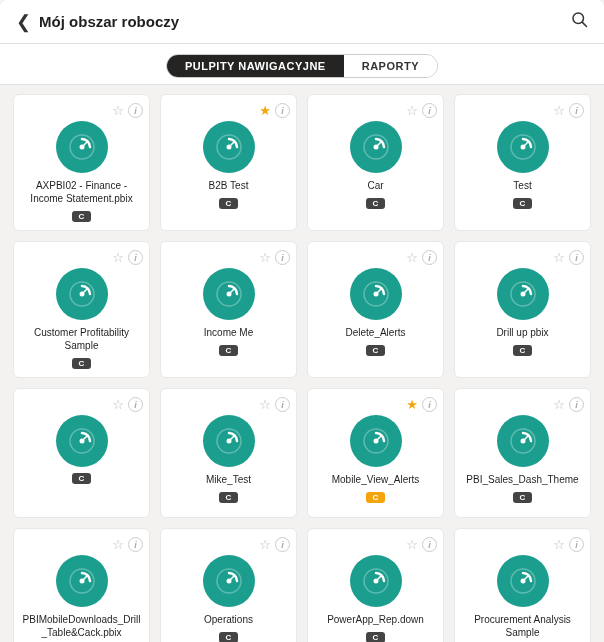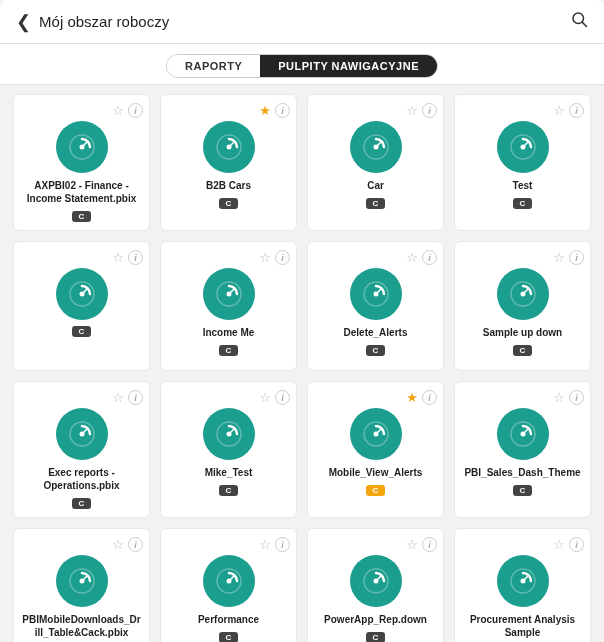--- a/index.html
+++ b/index.html
@@ -34,21 +34,21 @@
       align-items: center;
       gap: 8px;
     }
     .back-icon {
       font-size: 18px;
       color: #333;
       cursor: pointer;
     }
     .header-title {
       font-size: 15px;
-      font-weight: 400;
+      font-weight: 700;
       color: #201f1e;
     }
     .search-icon {
       font-size: 18px;
       color: #333;
       cursor: pointer;
     }
     
     .tabs-container {
       display: flex;
@@ -151,21 +151,20 @@
       height: 28px;
     }
     .card-label {
       font-size: 10px;
       color: #201f1e;
       text-align: center;
       margin-bottom: 6px;
       line-height: 1.3;
       word-break: break-word;
       max-width: 100%;
-      font-weight: bold;
     }
     .badge {
       background: #444;
       color: #fff;
       font-size: 8px;
       font-weight: 700;
       padding: 1px 6px;
       border-radius: 3px;
       margin-top: auto;
       letter-spacing: 0.3px;
@@ -192,22 +191,22 @@
     <span class="search-icon">
       <svg width="18" height="18" viewBox="0 0 24 24" fill="none" stroke="#333" stroke-width="2" stroke-linecap="round" stroke-linejoin="round">
         <circle cx="11" cy="11" r="7"></circle>
         <line x1="16.5" y1="16.5" x2="22" y2="22"></line>
       </svg>
     </span>
   </div>
 
   <div class="tabs-container">
     <div class="tab-group">
+      <div class="tab tab-active">PULPITY NAWIGACYJNE</div>
       <div class="tab tab-inactive">RAPORTY</div>
-      <div class="tab tab-active">PULPITY NAWIGACYJNE</div>
     </div>
   </div>
 
   <div class="grid-container" id="cards-grid">
   <div class="card">
         <div class="card-icons-row">
           <span class="star-icon">☆</span>
           <span class="info-icon">i</span>
         </div>
         <div class="report-icon-circle">
@@ -229,21 +228,21 @@
           <span class="info-icon">i</span>
         </div>
         <div class="report-icon-circle">
           <svg viewBox="0 0 28 28" fill="none" xmlns="http://www.w3.org/2000/svg">
     <circle cx="14" cy="14" r="12" stroke="rgba(255,255,255,0.3)" stroke-width="1.5"></circle>
     <path d="M14 6 A8 8 0 0 1 22 14" stroke="white" stroke-width="2.5" stroke-linecap="round" fill="none"></path>
     <circle cx="14" cy="14" r="2.5" fill="white"></circle>
     <line x1="14" y1="14" x2="19" y2="9" stroke="white" stroke-width="1.5" stroke-linecap="round"></line>
   </svg>
         </div>
-        <div class="card-label">B2B Cars</div>
+        <div class="card-label">B2B Test</div>
         <div class="badges-row">
           <span class="badge">C</span>
         </div>
       </div>
       <div class="card">
         <div class="card-icons-row">
           <span class="star-icon">☆</span>
           <span class="info-icon">i</span>
         </div>
         <div class="report-icon-circle">
@@ -283,20 +282,21 @@
           <span class="info-icon">i</span>
         </div>
         <div class="report-icon-circle">
           <svg viewBox="0 0 28 28" fill="none" xmlns="http://www.w3.org/2000/svg">
     <circle cx="14" cy="14" r="12" stroke="rgba(255,255,255,0.3)" stroke-width="1.5"></circle>
     <path d="M14 6 A8 8 0 0 1 22 14" stroke="white" stroke-width="2.5" stroke-linecap="round" fill="none"></path>
     <circle cx="14" cy="14" r="2.5" fill="white"></circle>
     <line x1="14" y1="14" x2="19" y2="9" stroke="white" stroke-width="1.5" stroke-linecap="round"></line>
   </svg>
         </div>
+        <div class="card-label">Customer Profitability Sample</div>
         <div class="badges-row">
           <span class="badge">C</span>
         </div>
       </div>
       <div class="card">
         <div class="card-icons-row">
           <span class="star-icon">☆</span>
           <span class="info-icon">i</span>
         </div>
         <div class="report-icon-circle">
@@ -336,39 +336,38 @@
           <span class="info-icon">i</span>
         </div>
         <div class="report-icon-circle">
           <svg viewBox="0 0 28 28" fill="none" xmlns="http://www.w3.org/2000/svg">
     <circle cx="14" cy="14" r="12" stroke="rgba(255,255,255,0.3)" stroke-width="1.5"></circle>
     <path d="M14 6 A8 8 0 0 1 22 14" stroke="white" stroke-width="2.5" stroke-linecap="round" fill="none"></path>
     <circle cx="14" cy="14" r="2.5" fill="white"></circle>
     <line x1="14" y1="14" x2="19" y2="9" stroke="white" stroke-width="1.5" stroke-linecap="round"></line>
   </svg>
         </div>
-        <div class="card-label">Sample up down</div>
-        <div class="badges-row">
-          <span class="badge">C</span>
-        </div>
-      </div>
-      <div class="card">
-        <div class="card-icons-row">
-          <span class="star-icon">☆</span>
-          <span class="info-icon">i</span>
-        </div>
-        <div class="report-icon-circle">
-          <svg viewBox="0 0 28 28" fill="none" xmlns="http://www.w3.org/2000/svg">
-    <circle cx="14" cy="14" r="12" stroke="rgba(255,255,255,0.3)" stroke-width="1.5"></circle>
-    <path d="M14 6 A8 8 0 0 1 22 14" stroke="white" stroke-width="2.5" stroke-linecap="round" fill="none"></path>
-    <circle cx="14" cy="14" r="2.5" fill="white"></circle>
-    <line x1="14" y1="14" x2="19" y2="9" stroke="white" stroke-width="1.5" stroke-linecap="round"></line>
-  </svg>
-        </div>
-        <div class="card-label">Exec reports - Operations.pbix</div>
+        <div class="card-label">Drill up pbix</div>
+        <div class="badges-row">
+          <span class="badge">C</span>
+        </div>
+      </div>
+      <div class="card">
+        <div class="card-icons-row">
+          <span class="star-icon">☆</span>
+          <span class="info-icon">i</span>
+        </div>
+        <div class="report-icon-circle">
+          <svg viewBox="0 0 28 28" fill="none" xmlns="http://www.w3.org/2000/svg">
+    <circle cx="14" cy="14" r="12" stroke="rgba(255,255,255,0.3)" stroke-width="1.5"></circle>
+    <path d="M14 6 A8 8 0 0 1 22 14" stroke="white" stroke-width="2.5" stroke-linecap="round" fill="none"></path>
+    <circle cx="14" cy="14" r="2.5" fill="white"></circle>
+    <line x1="14" y1="14" x2="19" y2="9" stroke="white" stroke-width="1.5" stroke-linecap="round"></line>
+  </svg>
+        </div>
         <div class="badges-row">
           <span class="badge">C</span>
         </div>
       </div>
       <div class="card">
         <div class="card-icons-row">
           <span class="star-icon">☆</span>
           <span class="info-icon">i</span>
         </div>
         <div class="report-icon-circle">
@@ -441,21 +440,21 @@
           <span class="info-icon">i</span>
         </div>
         <div class="report-icon-circle">
           <svg viewBox="0 0 28 28" fill="none" xmlns="http://www.w3.org/2000/svg">
     <circle cx="14" cy="14" r="12" stroke="rgba(255,255,255,0.3)" stroke-width="1.5"></circle>
     <path d="M14 6 A8 8 0 0 1 22 14" stroke="white" stroke-width="2.5" stroke-linecap="round" fill="none"></path>
     <circle cx="14" cy="14" r="2.5" fill="white"></circle>
     <line x1="14" y1="14" x2="19" y2="9" stroke="white" stroke-width="1.5" stroke-linecap="round"></line>
   </svg>
         </div>
-        <div class="card-label">Performance</div>
+        <div class="card-label">Operations</div>
         <div class="badges-row">
           <span class="badge">C</span>
         </div>
       </div>
       <div class="card">
         <div class="card-icons-row">
           <span class="star-icon">☆</span>
           <span class="info-icon">i</span>
         </div>
         <div class="report-icon-circle">

